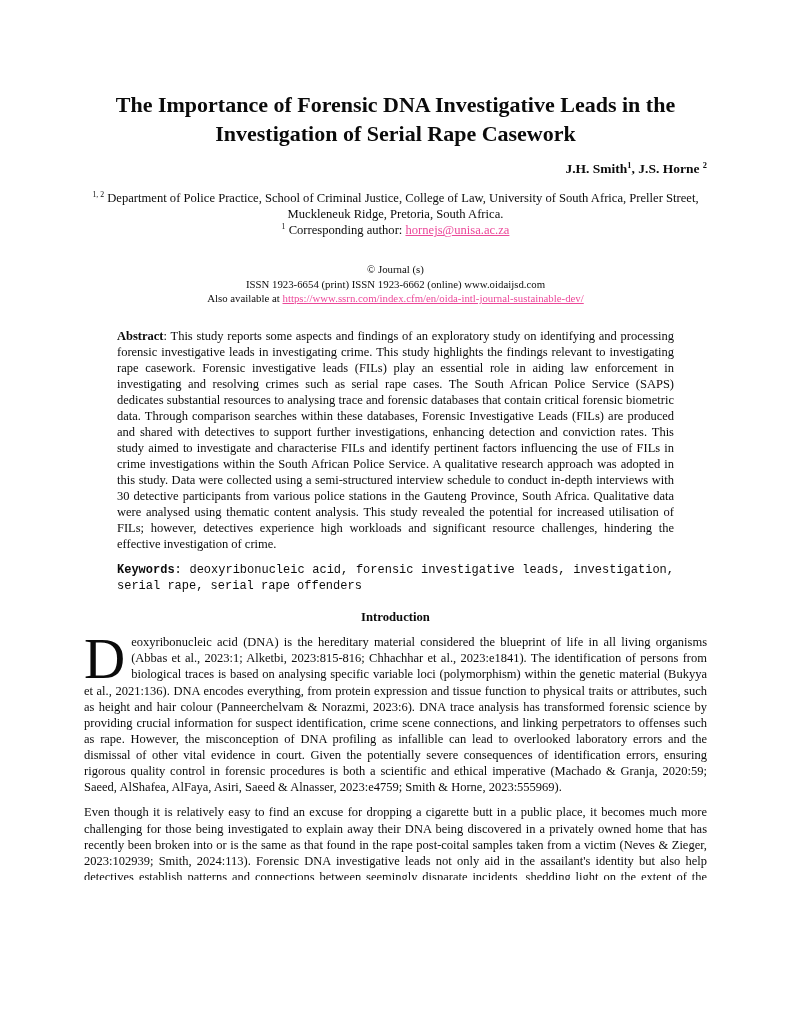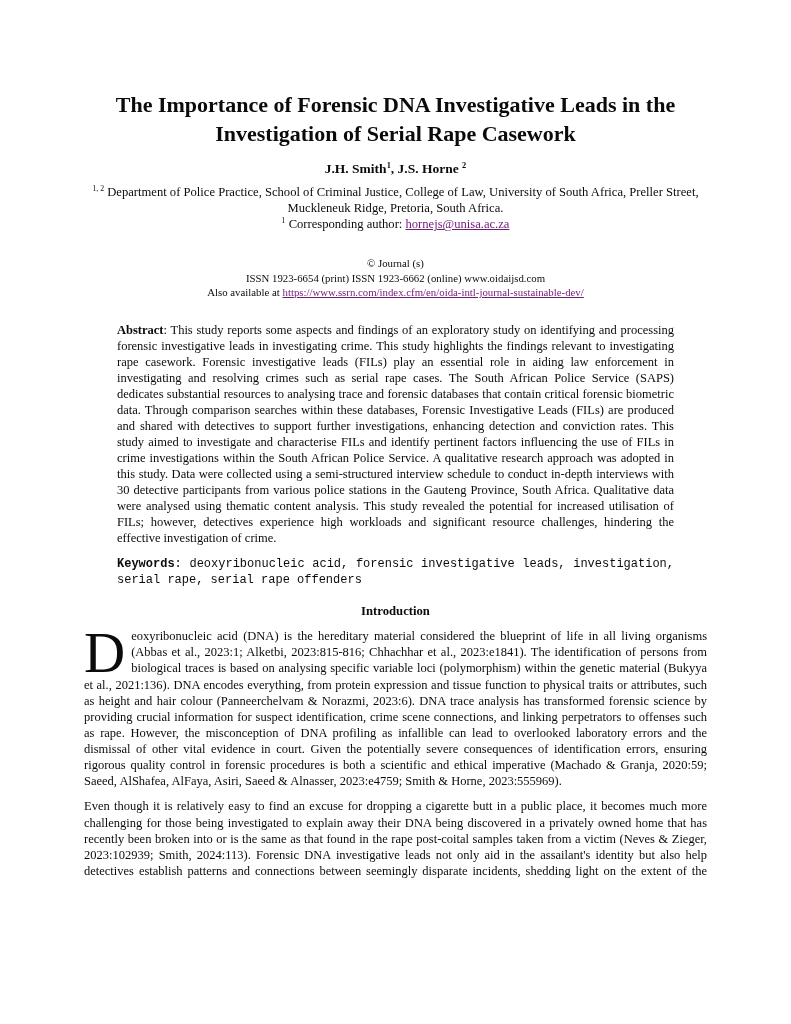--- a/index.html
+++ b/index.html
@@ -19,39 +19,39 @@
   .paper-title {
     margin-top: 90px;
     padding: 0 14px;
     text-align: center;
     font-size: 22px;
     font-weight: bold;
     line-height: 1.32;
   }
   .authors-line {
     margin-top: 13px;
-    text-align: center;
+    text-align: right;
     font-size: 13.5px;
     font-weight: bold;
   }
   sup { font-size: 0.62em; vertical-align: super; line-height: 0; }
   .affiliation {
-    margin-top: 7px;
+    margin-top: 13px;
     text-align: center;
     font-size: 12.6px;
     line-height: 1.28;
     padding: 0 6px;
   }
   .corresponding-line {
     text-align: center;
     font-size: 12.6px;
     line-height: 1.28;
   }
   a.doc-link, .doc-link {
-    color: #701a75;
+    color: #ec4899;
     text-decoration: underline;
     cursor: pointer;
   }
   .imprint {
     margin-top: 24px;
     text-align: center;
     font-size: 10.8px;
     line-height: 1.33;
   }
   .abstract-block {

